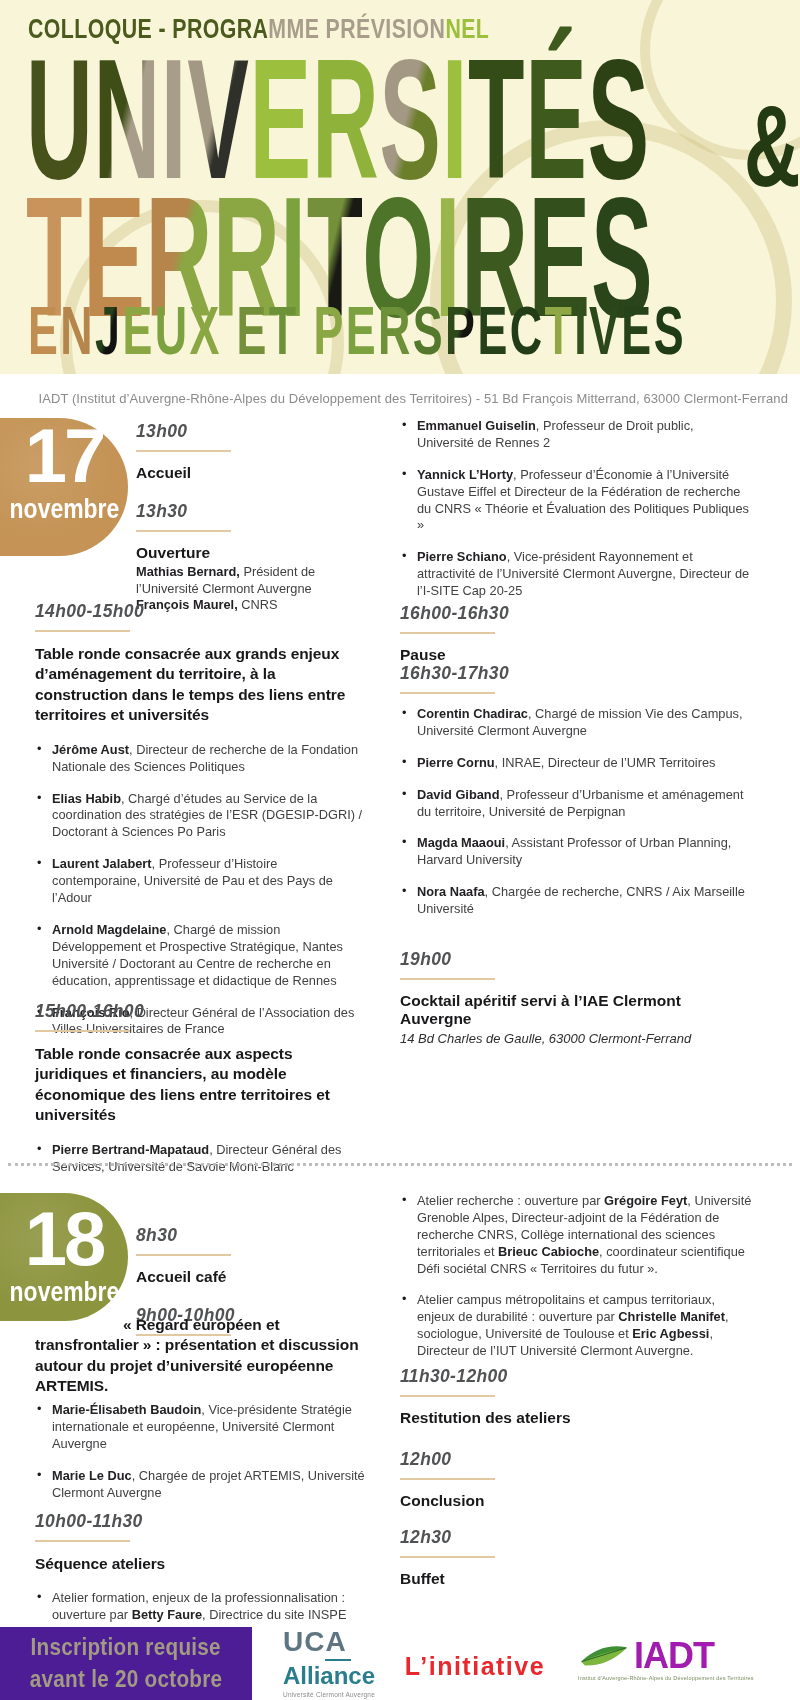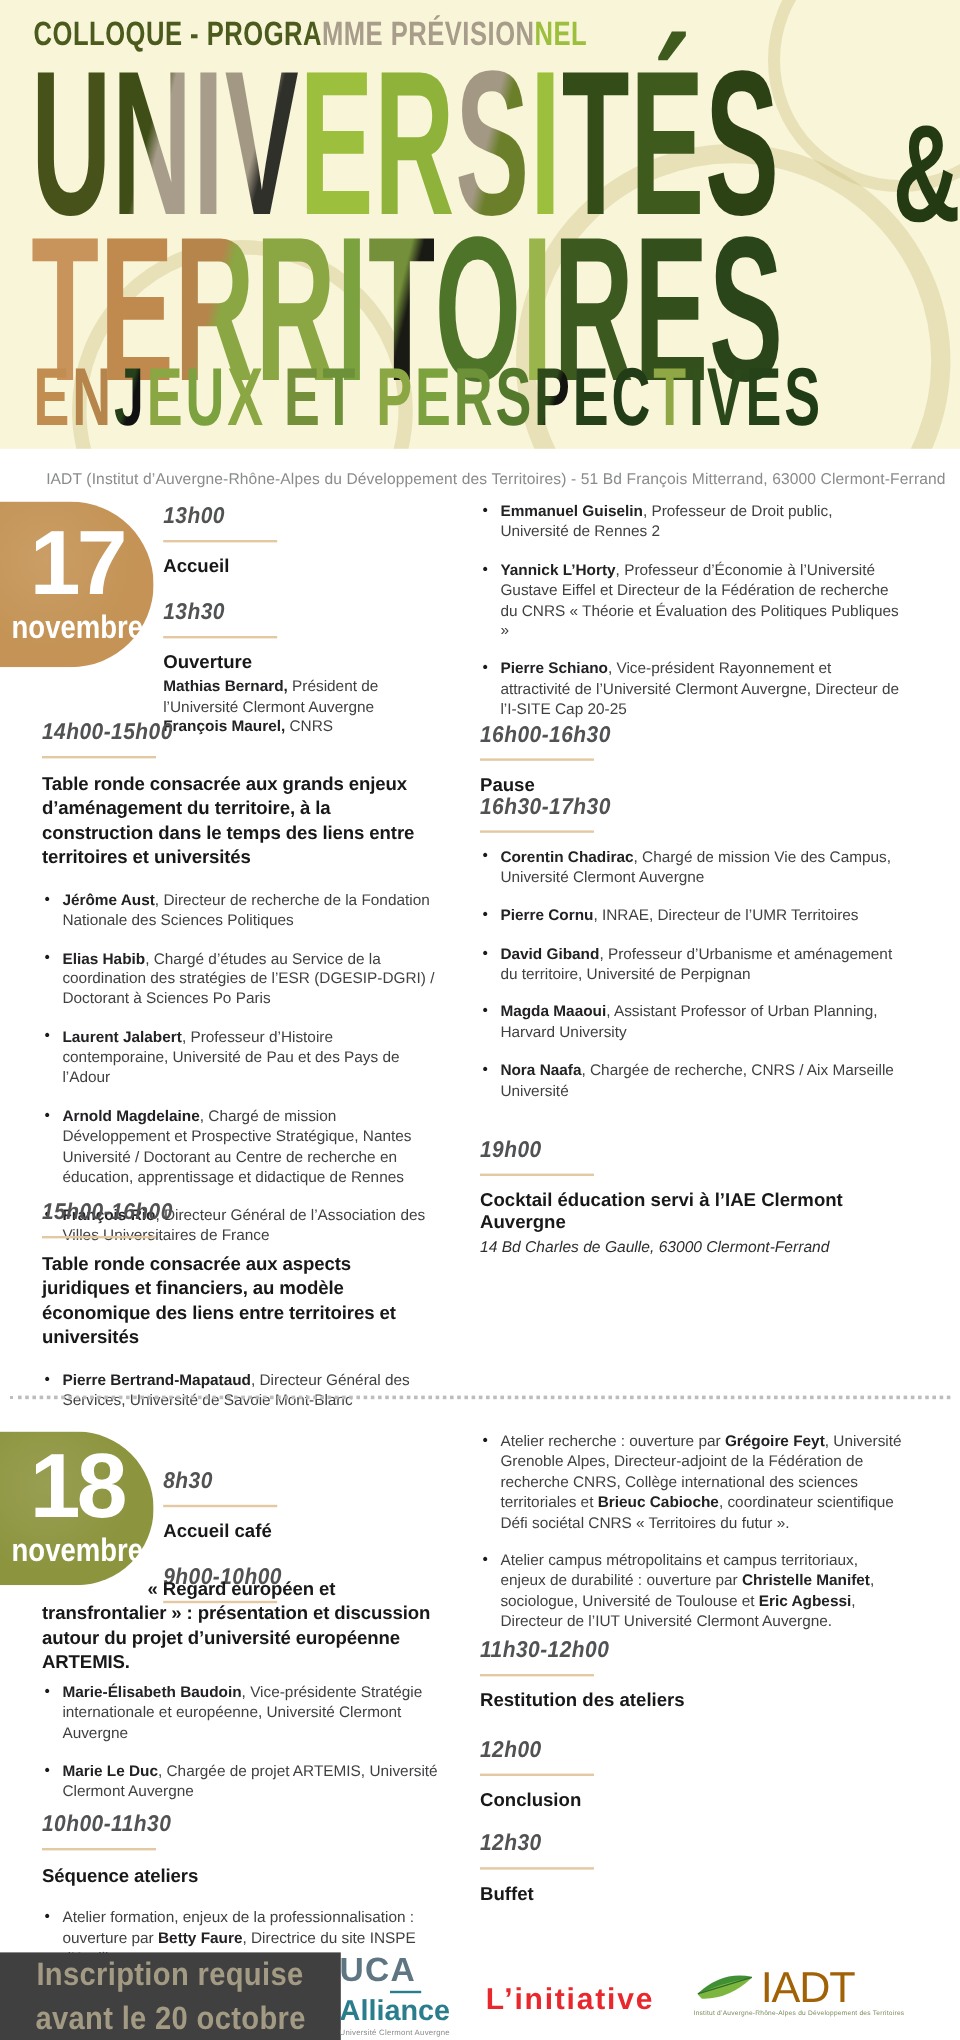--- a/index.html
+++ b/index.html
@@ -36,21 +36,21 @@
     font-size:13px;color:#8a8b8d;letter-spacing:.1px;white-space:nowrap;text-align:right;
   }
   
   .badge{
     position:absolute;left:0;width:128px;height:138px;
     border-radius:0 78px 78px 0;color:#fff;text-align:center;
     background-image:radial-gradient(circle at 30% 35%, rgba(255,255,255,.10), transparent 60%);
   }
   #badge17{top:418px;}
   #badge18{top:1193px;height:128px;}
-  .badge-num{font-size:76px;font-weight:bold;line-height:1;margin-top:14px;letter-spacing:-3px;}
+  .badge-num{font-size:76px;font-weight:bold;line-height:1;margin-top:0;letter-spacing:-3px;}
   .badge-month{font-size:27px;font-weight:bold;line-height:1;margin-top:2px;transform:scaleX(.85);transform-origin:center;}
   #badge18 .badge-num{margin-top:8px;}
   
   .block{position:absolute;}
   .time{
     font-size:19px;font-style:italic;font-weight:bold;color:#515254;
     letter-spacing:.4px;transform:scaleX(.92);transform-origin:left;
   }
   .rule{width:95px;height:2px;background:#e3c9a2;margin:8px 0 12px 0;}
   .event{font-size:15.5px;font-weight:bold;color:#18181a;}
@@ -73,39 +73,39 @@
   
   #d2-heading{text-indent:88px;}
   #d2-heading .sec-title{margin-bottom:0;}
   
   .dotted{
     position:absolute;left:8px;top:1163px;width:784px;height:0;
     border-top:3px dotted #bdbdbd;
   }
   
   .note{
-    position:absolute;left:0;top:1627px;width:284px;height:73px;
-    background:#404040;color:#a29a82;display:flex;flex-direction:column;
-    justify-content:center;align-items:center;font-size:27px;font-weight:bold;
+    position:absolute;left:0;top:1627px;width:252px;height:73px;
+    background:#4c1d95;color:#a29a82;display:flex;flex-direction:column;
+    justify-content:center;align-items:center;font-size:23px;font-weight:bold;
     line-height:1.35;letter-spacing:.3px;
   }
   .note div{transform:scaleX(.9);}
   .logo-uca{position:absolute;left:283px;top:1628px;width:110px;text-align:left;}
   .uca-mono{font-size:28px;font-weight:bold;color:#5f7682;letter-spacing:1px;line-height:1;}
   .uca-line{width:26px;height:2px;background:#2a7d8c;margin:3px auto 2px auto;}
   .uca-name{font-size:24px;font-weight:bold;color:#2a7d8c;line-height:1.05;}
   .uca-sub{font-size:6.5px;color:#8a8a8a;margin-top:3px;letter-spacing:.2px;}
   .logo-init{
     position:absolute;left:400px;top:1652px;width:150px;text-align:center;
     font-size:25px;font-weight:bold;color:#e8282c;letter-spacing:1.5px;
   }
   .logo-iadt{position:absolute;left:578px;top:1638px;width:170px;}
   .iadt-row{display:flex;align-items:center;}
   .iadt-leaf{width:52px;height:36px;flex:0 0 auto;margin-right:4px;}
-  .iadt-name{font-size:36px;font-weight:normal;color:#a16207;letter-spacing:-1px;line-height:1;}
+  .iadt-name{font-size:36px;font-weight:bold;color:#a21caf;letter-spacing:-1px;line-height:1;}
   .iadt-sub{font-size:5.5px;color:#7a8a5a;margin-top:1px;letter-spacing:.2px;white-space:nowrap;}
   
   #d1-intro{left:136px;top:420px;}
   #d1-s1{left:35px;top:600px;width:330px;}
   #d1-s2{left:35px;top:1000px;width:330px;}
   #d1-right-top{left:400px;top:418px;width:350px;}
   #d1-s3{left:400px;top:574px;width:350px;margin-top:28px;}
   #d1-s4{left:400px;top:662px;width:350px;}
   #d1-s5{left:400px;top:948px;width:350px;}
   #d2-intro{left:136px;top:1196px;margin-top:28px;}
@@ -195,21 +195,21 @@
       <li><span class="bname">Pierre Cornu</span><span>, INRAE, Directeur de l’UMR Territoires</span></li>
       <li><span class="bname">David Giband</span><span>, Professeur d’Urbanisme et aménagement du territoire, Université de Perpignan</span></li>
       <li><span class="bname">Magda Maaoui</span><span>, Assistant Professor of Urban Planning, Harvard University</span></li>
       <li><span class="bname">Nora Naafa</span><span>, Chargée de recherche, CNRS / Aix Marseille Université</span></li>
     </ul>
 </section>
 
 <section class="block" id="d1-s5">
   <div class="time">19h00</div>
   <div class="rule"></div>
-  <div class="event">Cocktail éducation servi à l’IAE Clermont Auvergne</div>
+  <div class="event">Cocktail apéritif servi à l’IAE Clermont Auvergne</div>
   <div class="subtitle">14 Bd Charles de Gaulle, 63000 Clermont-Ferrand</div>
 </section>
 
 <div class="dotted"></div>
 
 <div class="badge" id="badge18" style="background-color: rgb(141, 148, 62);">
   <div class="badge-num">18</div>
   <div class="badge-month">novembre</div>
 </div>
 

